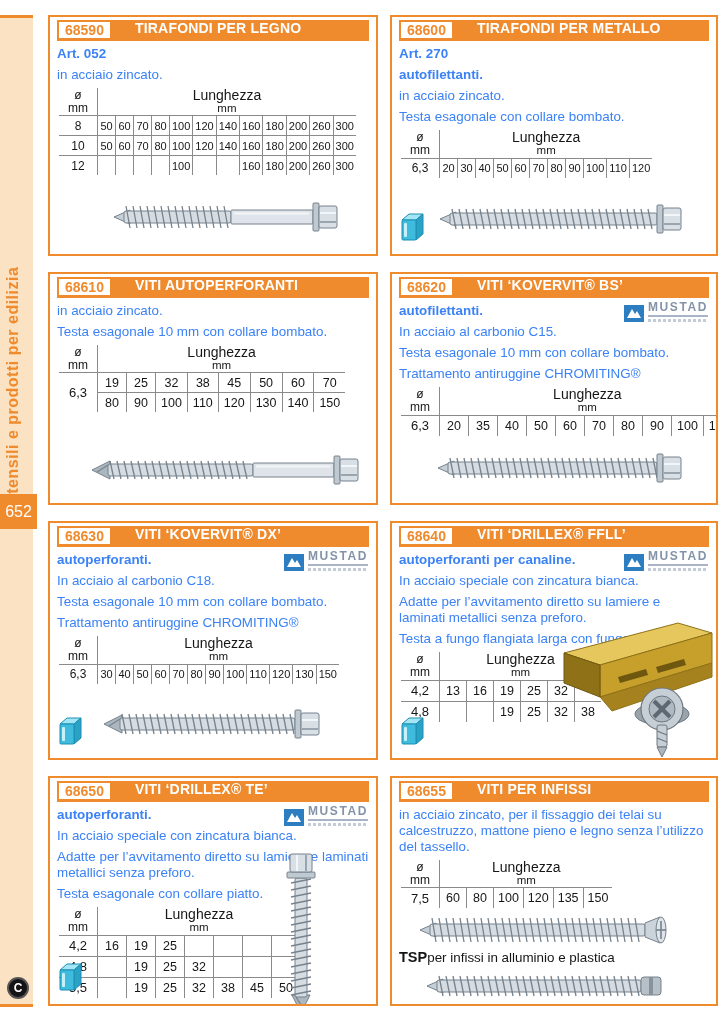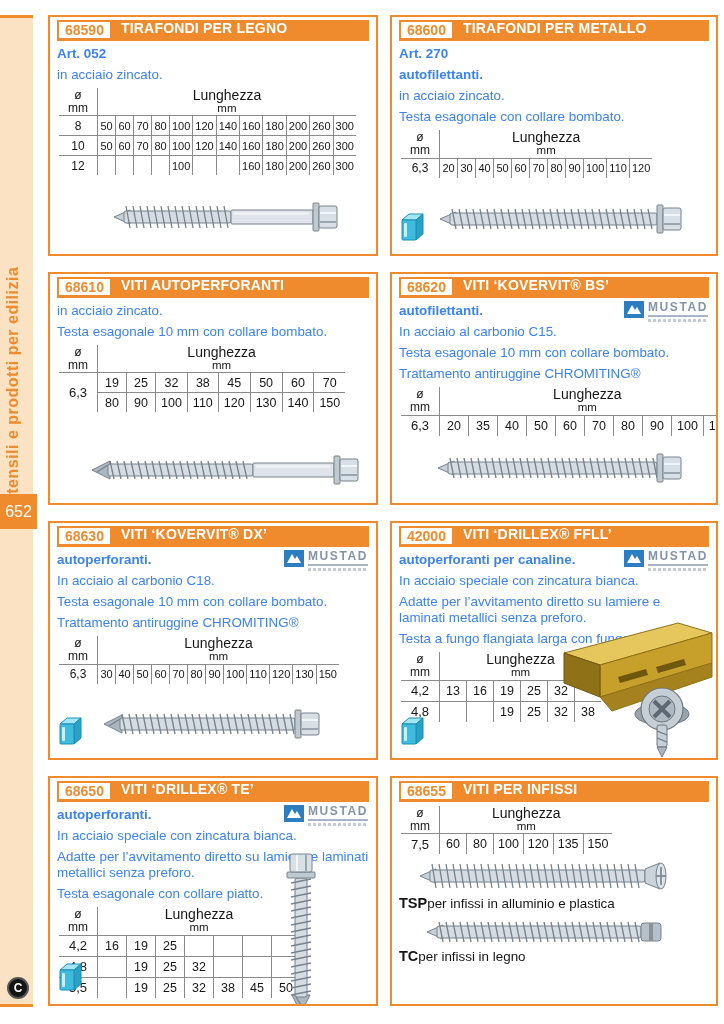--- a/index.html
+++ b/index.html
@@ -44,27 +44,27 @@
   }
   .sec-header{
     display:flex;align-items:flex-start;height:21px;margin:1px 0 3px 0;
     background:var(--accent-orange,#EF8B2D);
   }
   .sec-code{
     background:#fff;color:var(--accent-orange,#EF8B2D);font-weight:bold;font-size:14px;
     padding:0 6px;margin:2px 0 2px 2px;display:flex;align-items:center;
   }
   .sec-title{
-    color:#fff;font-weight:bold;font-size:14px;padding-left:11px;
+    color:#fff;font-weight:bold;font-size:14px;padding-left:25px;
     display:flex;align-items:center;letter-spacing:.2px;white-space:nowrap;
   }
   p.desc{margin:5px 0;font-size:13.4px;line-height:1.2;color:#3b82f6;}
   p.desc.bold{font-weight:bold;}
   
-  .mustad{position:absolute;top:26px;right:8px;display:flex;gap:4px;align-items:flex-start;background:#fff;padding:1px 0 1px 4px;z-index:2;}
+  .mustad{position:absolute;top:26px;right:8px;display:flex;gap:4px;align-items:flex-end;background:#fff;padding:1px 0 1px 4px;z-index:2;}
   .m-col{display:flex;flex-direction:column;}
   .m-word{
     color:var(--mustad-gray,#8593A8);font-weight:bold;font-size:12px;letter-spacing:1.6px;
     line-height:1;padding-bottom:2px;border-bottom:2px solid #A9B5C6;
   }
   .m-tag{margin-top:2px;height:3px;background:repeating-linear-gradient(90deg,#C3CBD7 0 3px,transparent 3px 5px);}
   
   .spec-table{border-collapse:collapse;margin:4px 0 0 2px;color:#161616;}
   .spec-table th{font-weight:normal;}
   th.dia-head{font-size:12px;line-height:1.05;text-align:center;padding:1px 9px;border-right:1.4px solid var(--table-line,#8A8A8A);}
@@ -534,21 +534,21 @@
       </div>
       <div class="pkg"><svg width="26" height="32" viewBox="0 0 26 32">
           <polygon points="3,9 10,3 24,3 17,9" fill="#A5E6F4" stroke="#1B8FB4" stroke-width="1"></polygon>
           <polygon points="17,9 24,3 24,23 17,29" fill="#2AA2C5" stroke="#1B8FB4" stroke-width="1"></polygon>
           <rect x="3" y="9" width="14" height="20" fill="#3FBBDD" stroke="#1B8FB4" rx="1" stroke-width="1"></rect>
           <rect x="5" y="12" width="3" height="14" fill="#C6F1FA" rx="1" stroke-width="1"></rect>
         </svg></div>
     </section>
     <section class="section sec-68640">
       <div class="sec-header">
-        <span class="sec-code">42000</span>
+        <span class="sec-code">68640</span>
         <span class="sec-title">VITI ‘DRILLEX® FFLL’</span>
       </div>
       <div class="mustad">
         <svg width="20" height="17" viewBox="0 0 20 17">
           <rect x="0" y="0" width="20" height="17" fill="#2D7EC0" rx="0" stroke-width="1"></rect>
           <polygon points="3,13 8,4 11,9 13,6 17,13" fill="#fff" stroke-width="1"></polygon>
         </svg>
         <div class="m-col">
           <div class="m-word">MUSTAD</div>
           <div class="m-tag"></div>
@@ -712,20 +712,21 @@
           <polygon points="17,9 24,3 24,23 17,29" fill="#2AA2C5" stroke="#1B8FB4" stroke-width="1"></polygon>
           <rect x="3" y="9" width="14" height="20" fill="#3FBBDD" stroke="#1B8FB4" rx="1" stroke-width="1"></rect>
           <rect x="5" y="12" width="3" height="14" fill="#C6F1FA" rx="1" stroke-width="1"></rect>
         </svg></div>
     </section>
     <section class="section sec-68655">
       <div class="sec-header">
         <span class="sec-code">68655</span>
         <span class="sec-title">VITI PER INFISSI</span>
       </div>
+      <p class="desc">in acciaio zincato, per il fissaggio dei telai su calcestruzzo, mattone pieno e legno senza l’utilizzo del tassello.</p>
       <table class="spec-table">
         <thead>
           <tr>
             <th class="dia-head">
               <div>ø</div>
               <div>mm</div>
             </th>
             <th class="len-head" colspan="6">
               <div class="len-word">Lunghezza</div>
               <div class="len-unit">mm</div>

